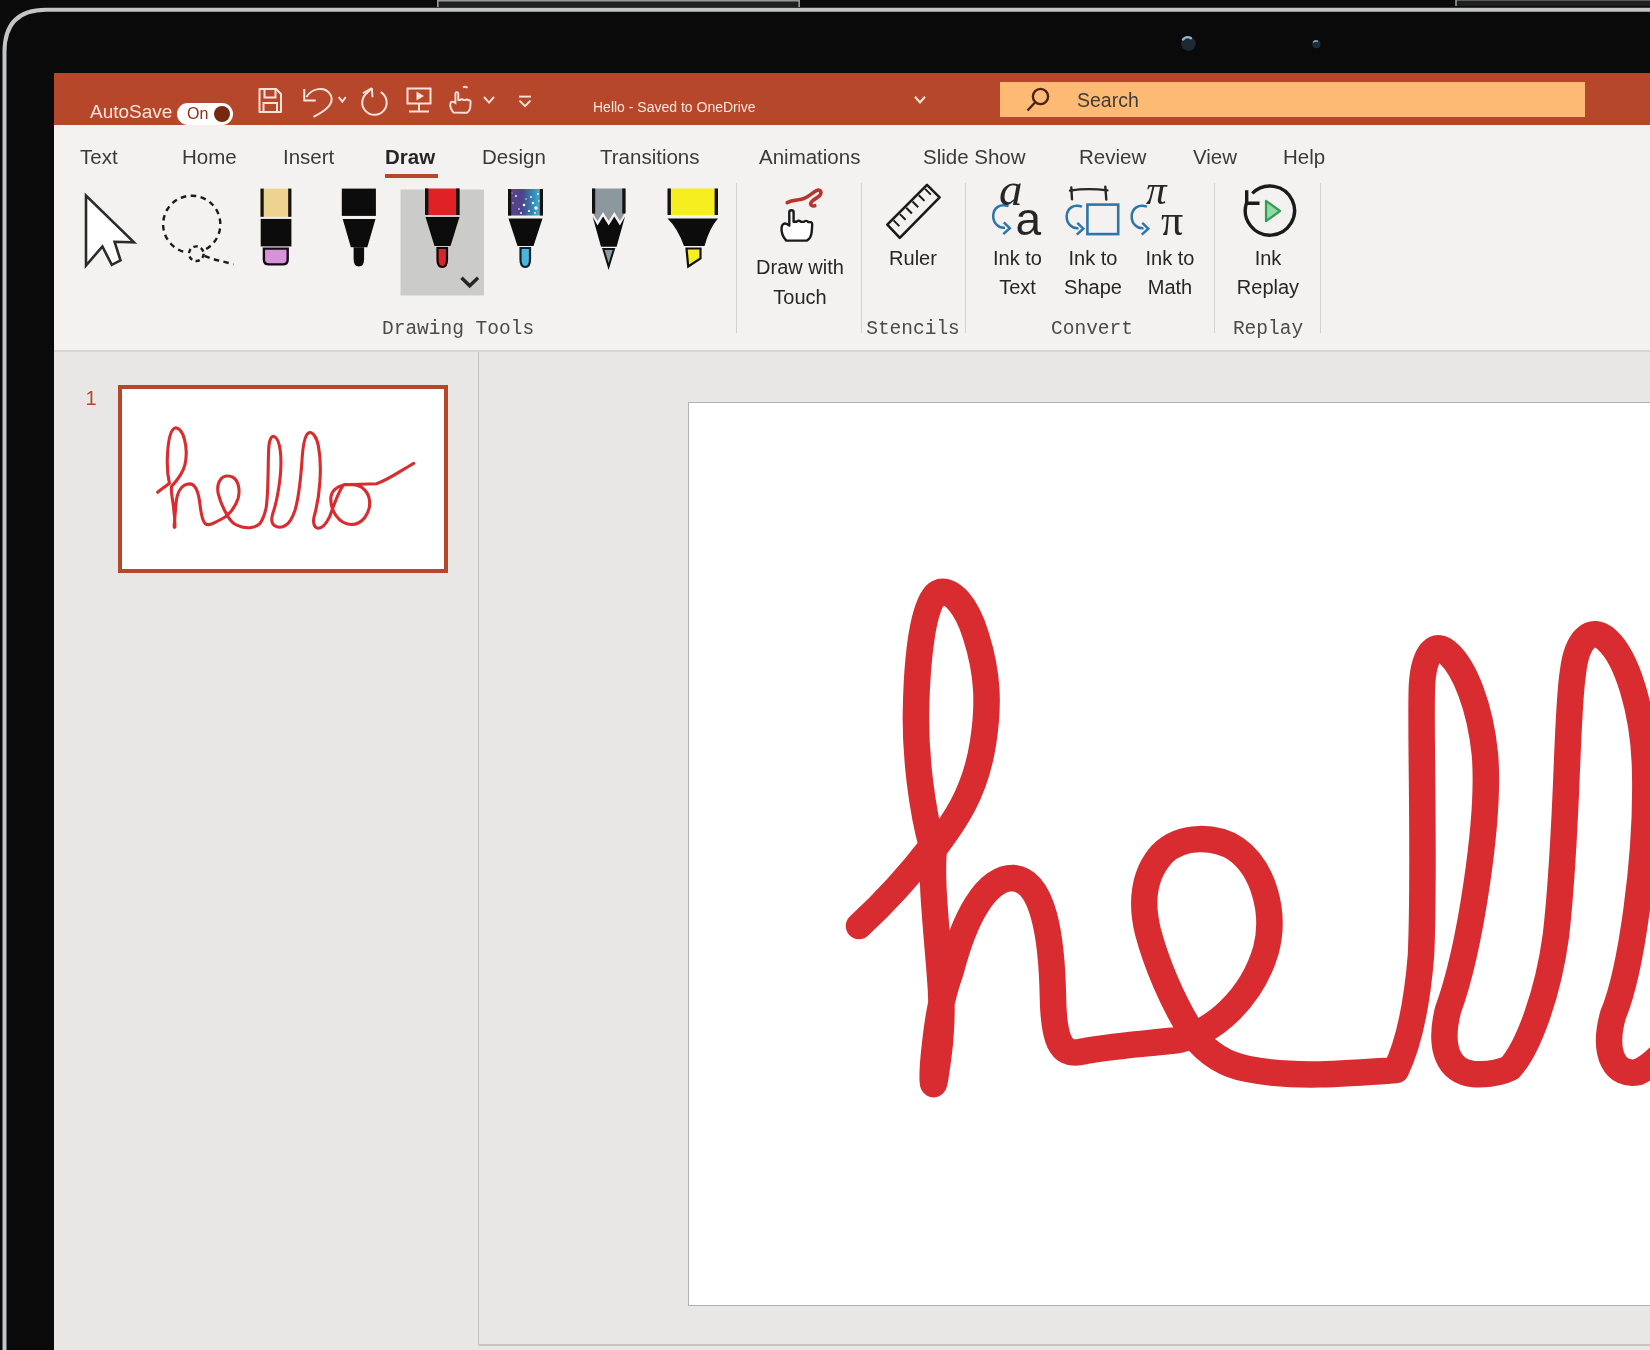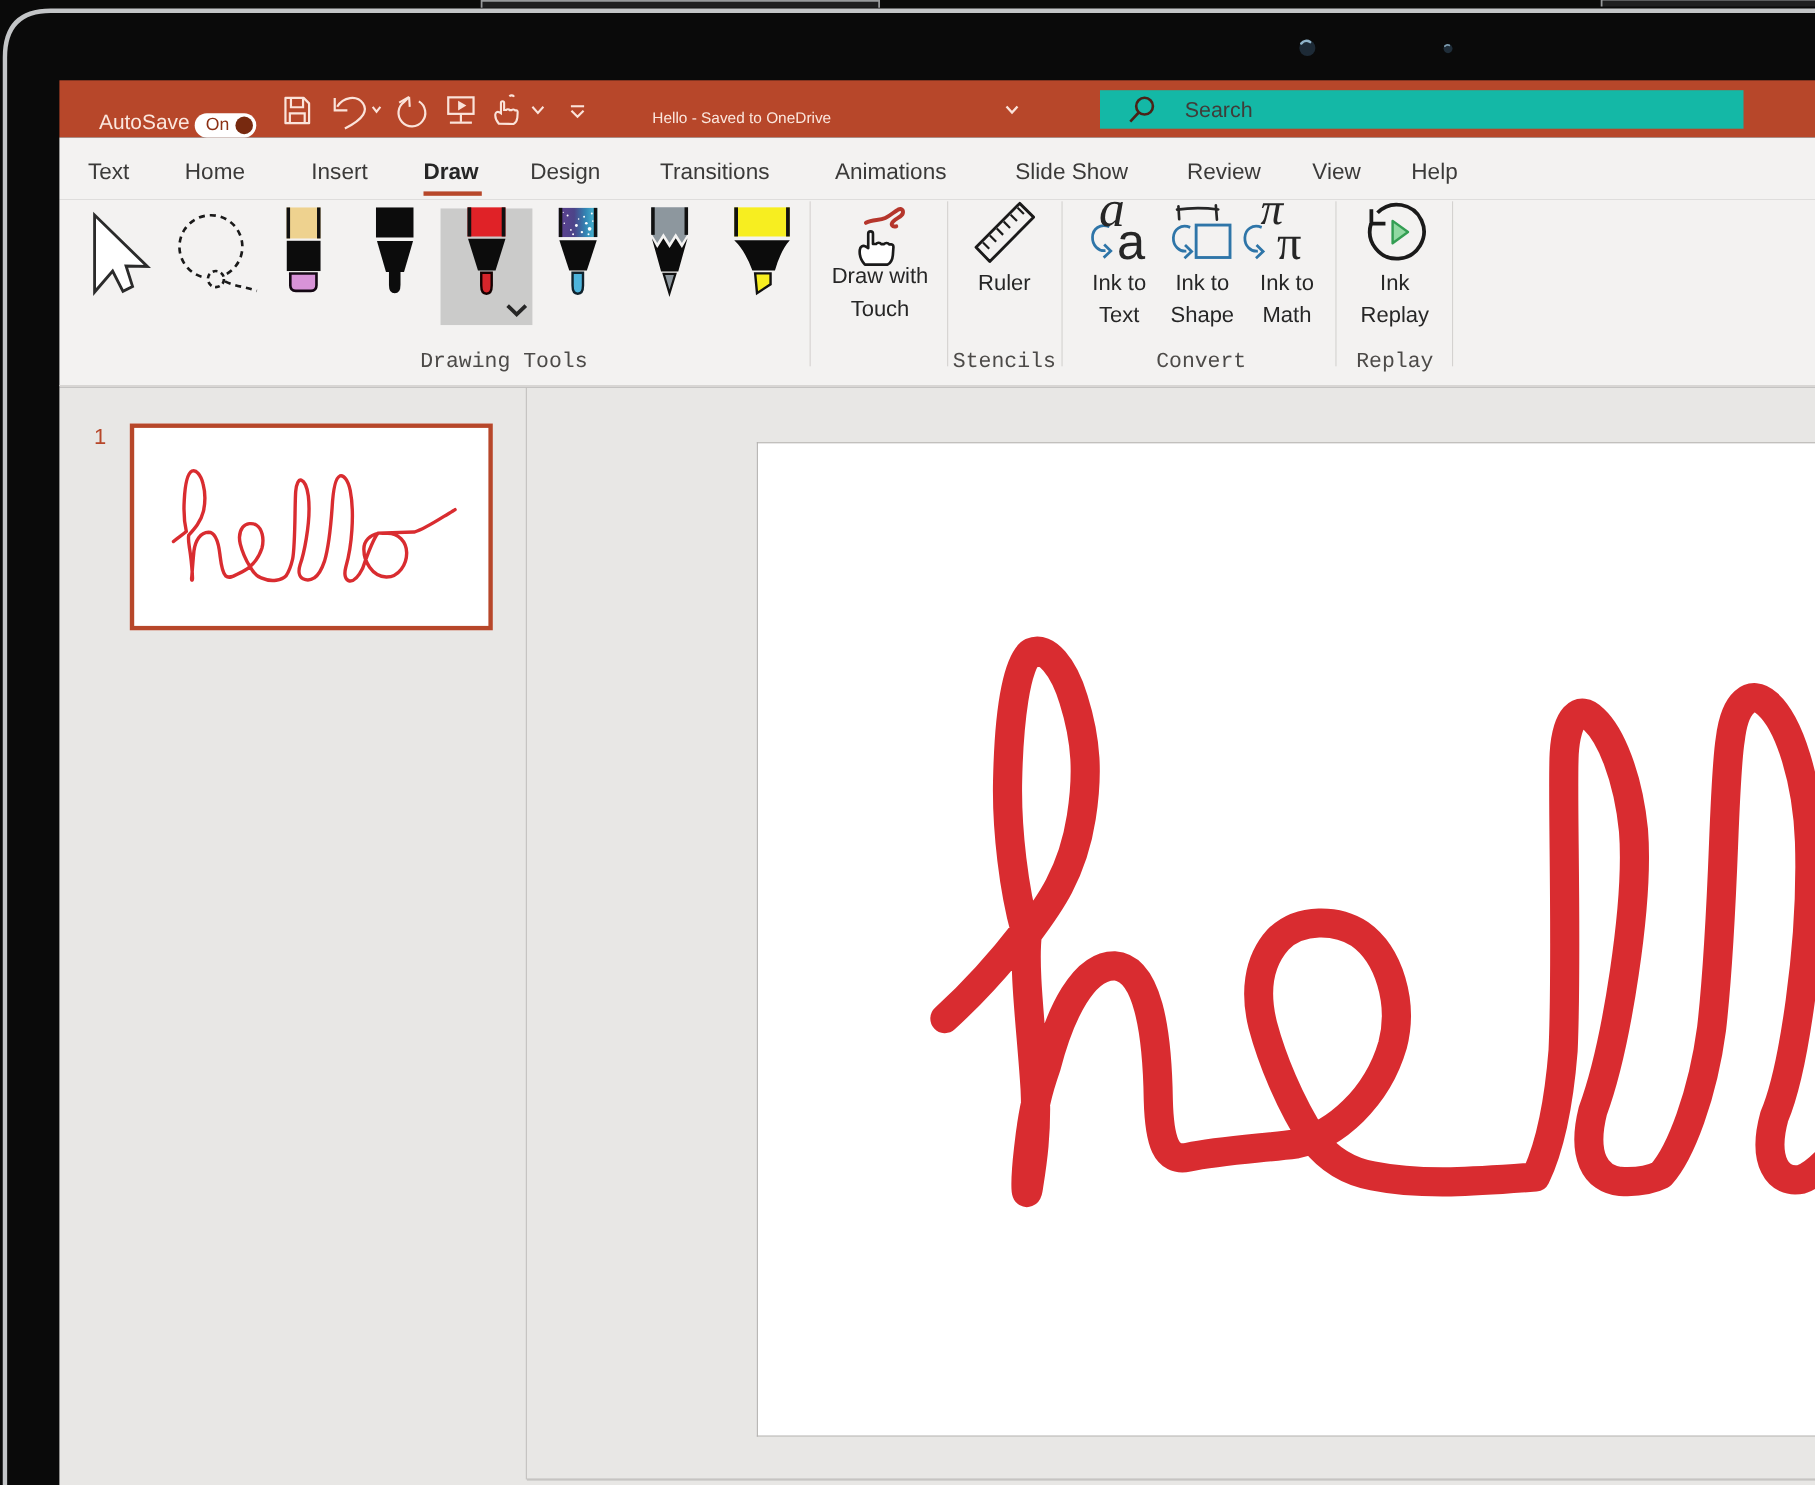--- a/index.html
+++ b/index.html
@@ -19,21 +19,21 @@
   #thumb{left:118px;top:385.2px;width:330.2px;height:188.2px;background:#fff;
          border:4.9px solid #b7472a;box-sizing:border-box;overflow:hidden;}
   #thumbnum{left:81px;top:387px;width:20px;text-align:center;font-size:20px;color:#b7472a;}
   
   .tbtext{color:#fbe7de;font-size:20px;margin-top:12px;}
   #autosave{left:90px;top:89px;font-size:19px;}
   #toggle{left:176.5px;top:87.5px;width:56.5px;height:22.5px;background:#fff;border-radius:11.5px;margin-top:15px;}
   #toggle .on{position:absolute;left:10.5px;top:2.5px;font-size:16px;color:#8c3014;}
   #toggle .knob{position:absolute;right:3.2px;top:3.2px;width:16px;height:16px;border-radius:50%;background:#77290f;}
   #doctitle{left:593px;top:87px;width:240px;font-size:14px;color:#fbe7de;}
-  #search{left:1000px;top:82px;width:585px;height:34.8px;background:#14b8a6;}
+  #search{left:1000px;top:82px;width:585px;height:34.8px;background:#fdba74;}
   #search .stext{position:absolute;left:77px;top:7px;font-size:19.5px;color:#403c39;}
   
   .tab{position:absolute;top:145px;font-size:20.5px;color:#3b3a39;white-space:nowrap;}
   #tab-draw{font-weight:bold;color:#262626;}
   #drawline{left:385px;top:174.2px;width:53px;height:3.6px;background:#b7472a;}
   
   .blabel{position:absolute;font-size:20px;color:#262626;text-align:center;white-space:nowrap;line-height:29.5px;}
   .glabel{position:absolute;font-size:19.5px;color:#4c4a48;text-align:center;white-space:nowrap;font-family:Liberation Mono, monospace;}
   .vsep{position:absolute;top:183px;width:1.3px;height:150px;background:#d4d2d0;}
 </style>
@@ -63,39 +63,39 @@
   <div class="abs" id="toggle">
       <span class="on">On</span>
       <span class="knob"></span>
     </div>
   <div class="abs tbtext" id="doctitle">Hello - Saved to OneDrive</div>
   <div class="abs" id="search">
       <span class="stext">Search</span>
     </div>
 
   <div class="tab" style="left:80px" id="tab-file">Text</div>
-  <div class="tab" style="left:168px" id="tab-home">Home</div>
+  <div class="tab" style="left:182px" id="tab-home">Home</div>
   <div class="tab" style="left:283px" id="tab-insert">Insert</div>
   <div class="tab" style="left:385px" id="tab-draw">Draw</div>
   <div class="tab" style="left:482px" id="tab-design">Design</div>
   <div class="tab" style="left:600px" id="tab-trans">Transitions</div>
   <div class="tab" style="left:759px" id="tab-anim">Animations</div>
   <div class="tab" style="left:923px" id="tab-slideshow">Slide Show</div>
   <div class="tab" style="left:1079px" id="tab-review">Review</div>
   <div class="tab" style="left:1193px" id="tab-view">View</div>
   <div class="tab" style="left:1283px" id="tab-help">Help</div>
   <div class="abs" id="drawline"></div>
 
   <div class="vsep" style="left:735.7px"></div>
   <div class="vsep" style="left:861px"></div>
   <div class="vsep" style="left:964.7px"></div>
   <div class="vsep" style="left:1214px"></div>
   <div class="vsep" style="left:1319.6px"></div>
 
-  <div class="blabel" style="left:740px;top:237px;width:120px">Draw with<br>Touch</div>
+  <div class="blabel" style="left:740px;top:253px;width:120px">Draw with<br>Touch</div>
   <div class="blabel" style="left:863px;top:243.5px;width:100px">Ruler</div>
   <div class="blabel" style="left:967px;top:243.5px;width:101px">Ink to<br>Text</div>
   <div class="blabel" style="left:1043px;top:243.5px;width:100px">Ink to<br>Shape</div>
   <div class="blabel" style="left:1120px;top:243.5px;width:100px">Ink to<br>Math</div>
   <div class="blabel" style="left:1218px;top:243.5px;width:100px">Ink<br>Replay</div>
   <div class="glabel" style="left:382px;top:318px;width:120px">Drawing Tools</div>
   <div class="glabel" style="left:863px;top:318px;width:100px">Stencils</div>
   <div class="glabel" style="left:1042px;top:318px;width:100px">Convert</div>
   <div class="glabel" style="left:1218px;top:318px;width:100px">Replay</div>
 

